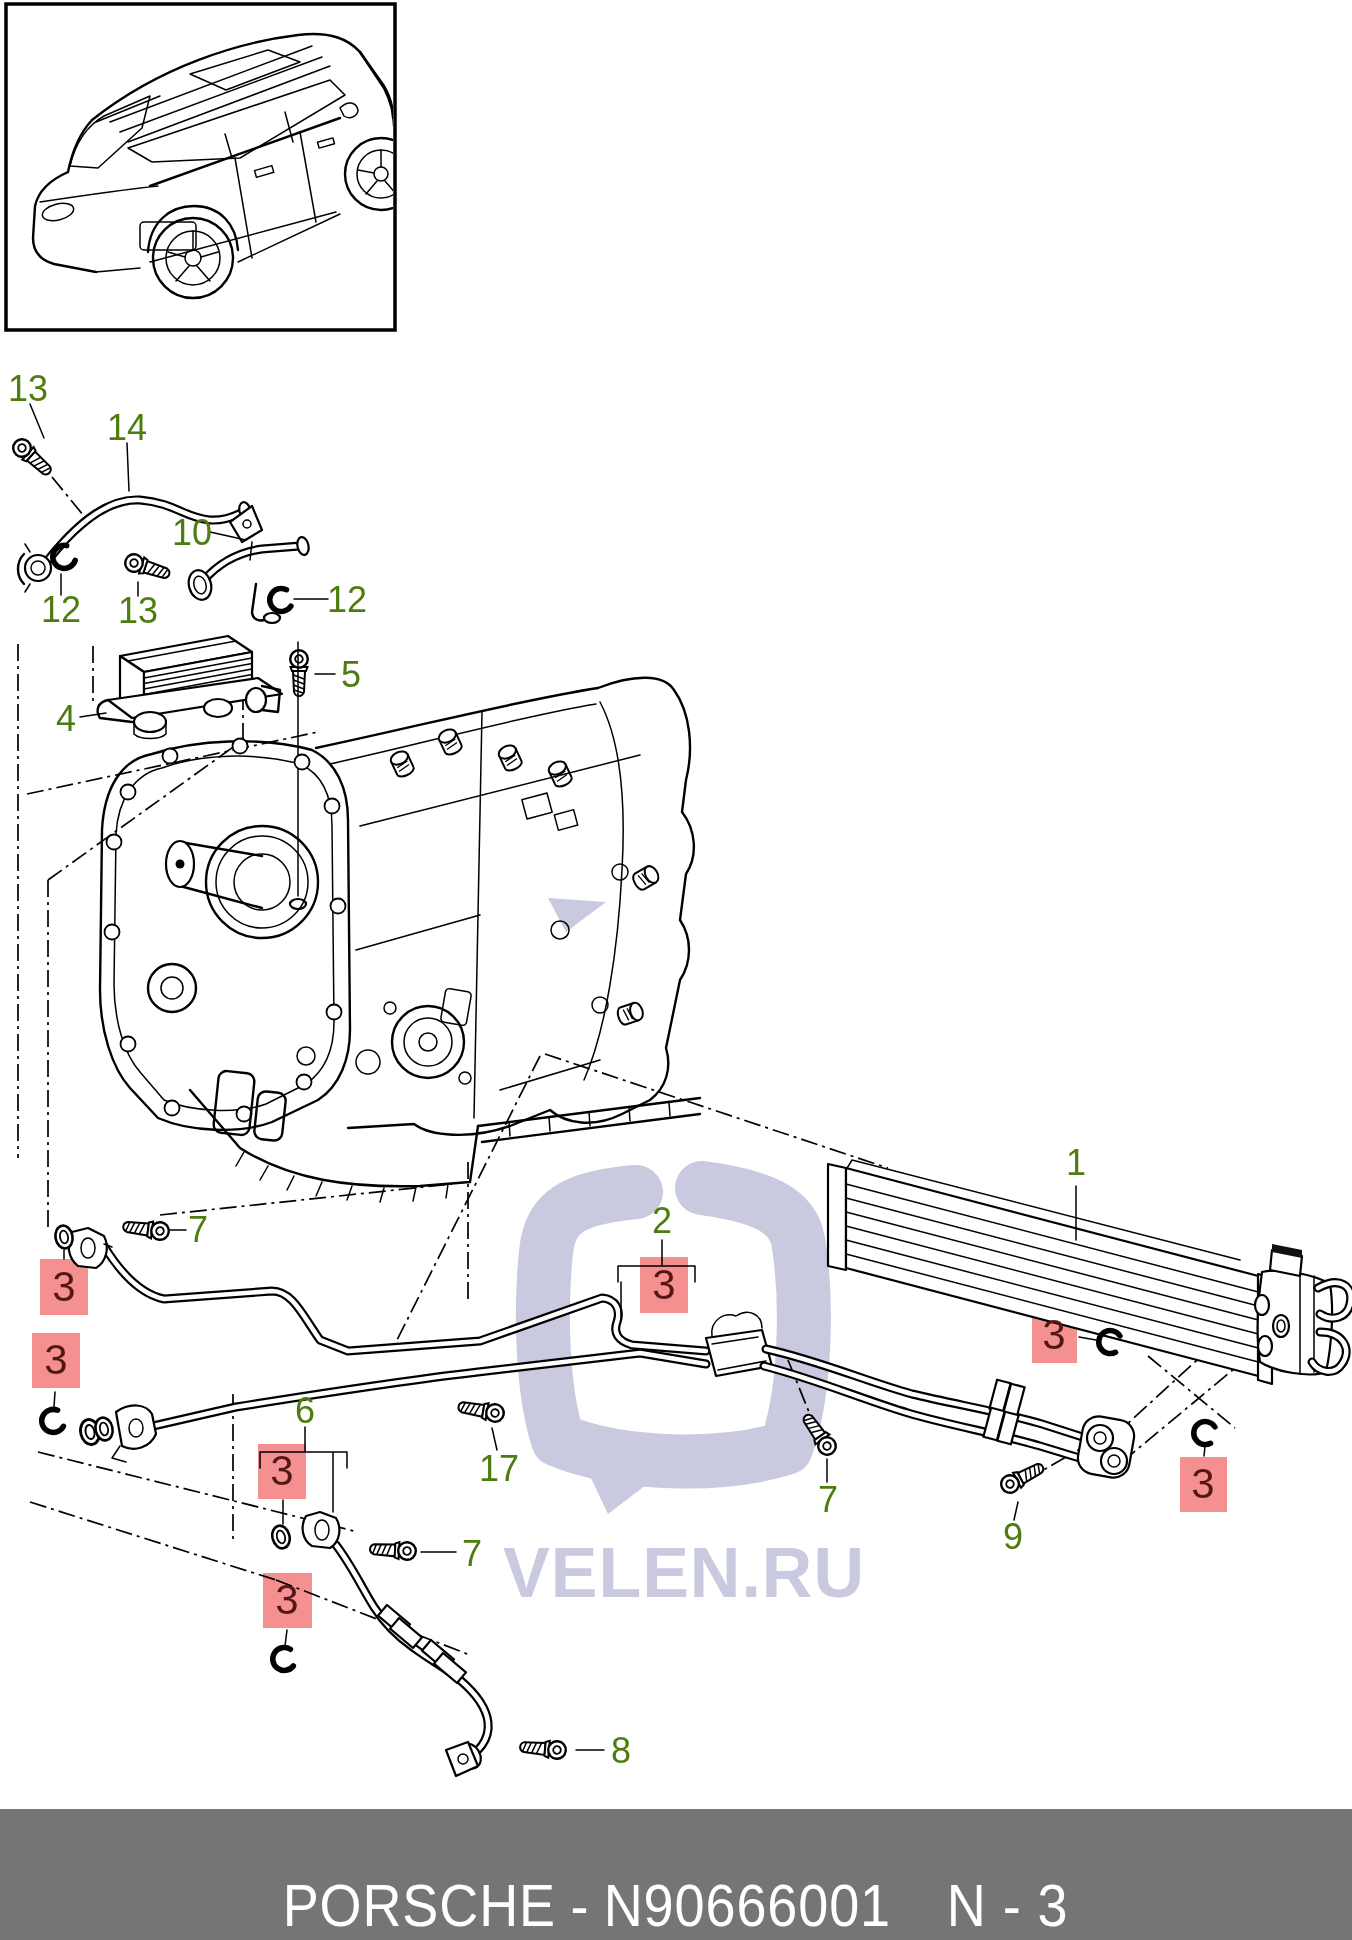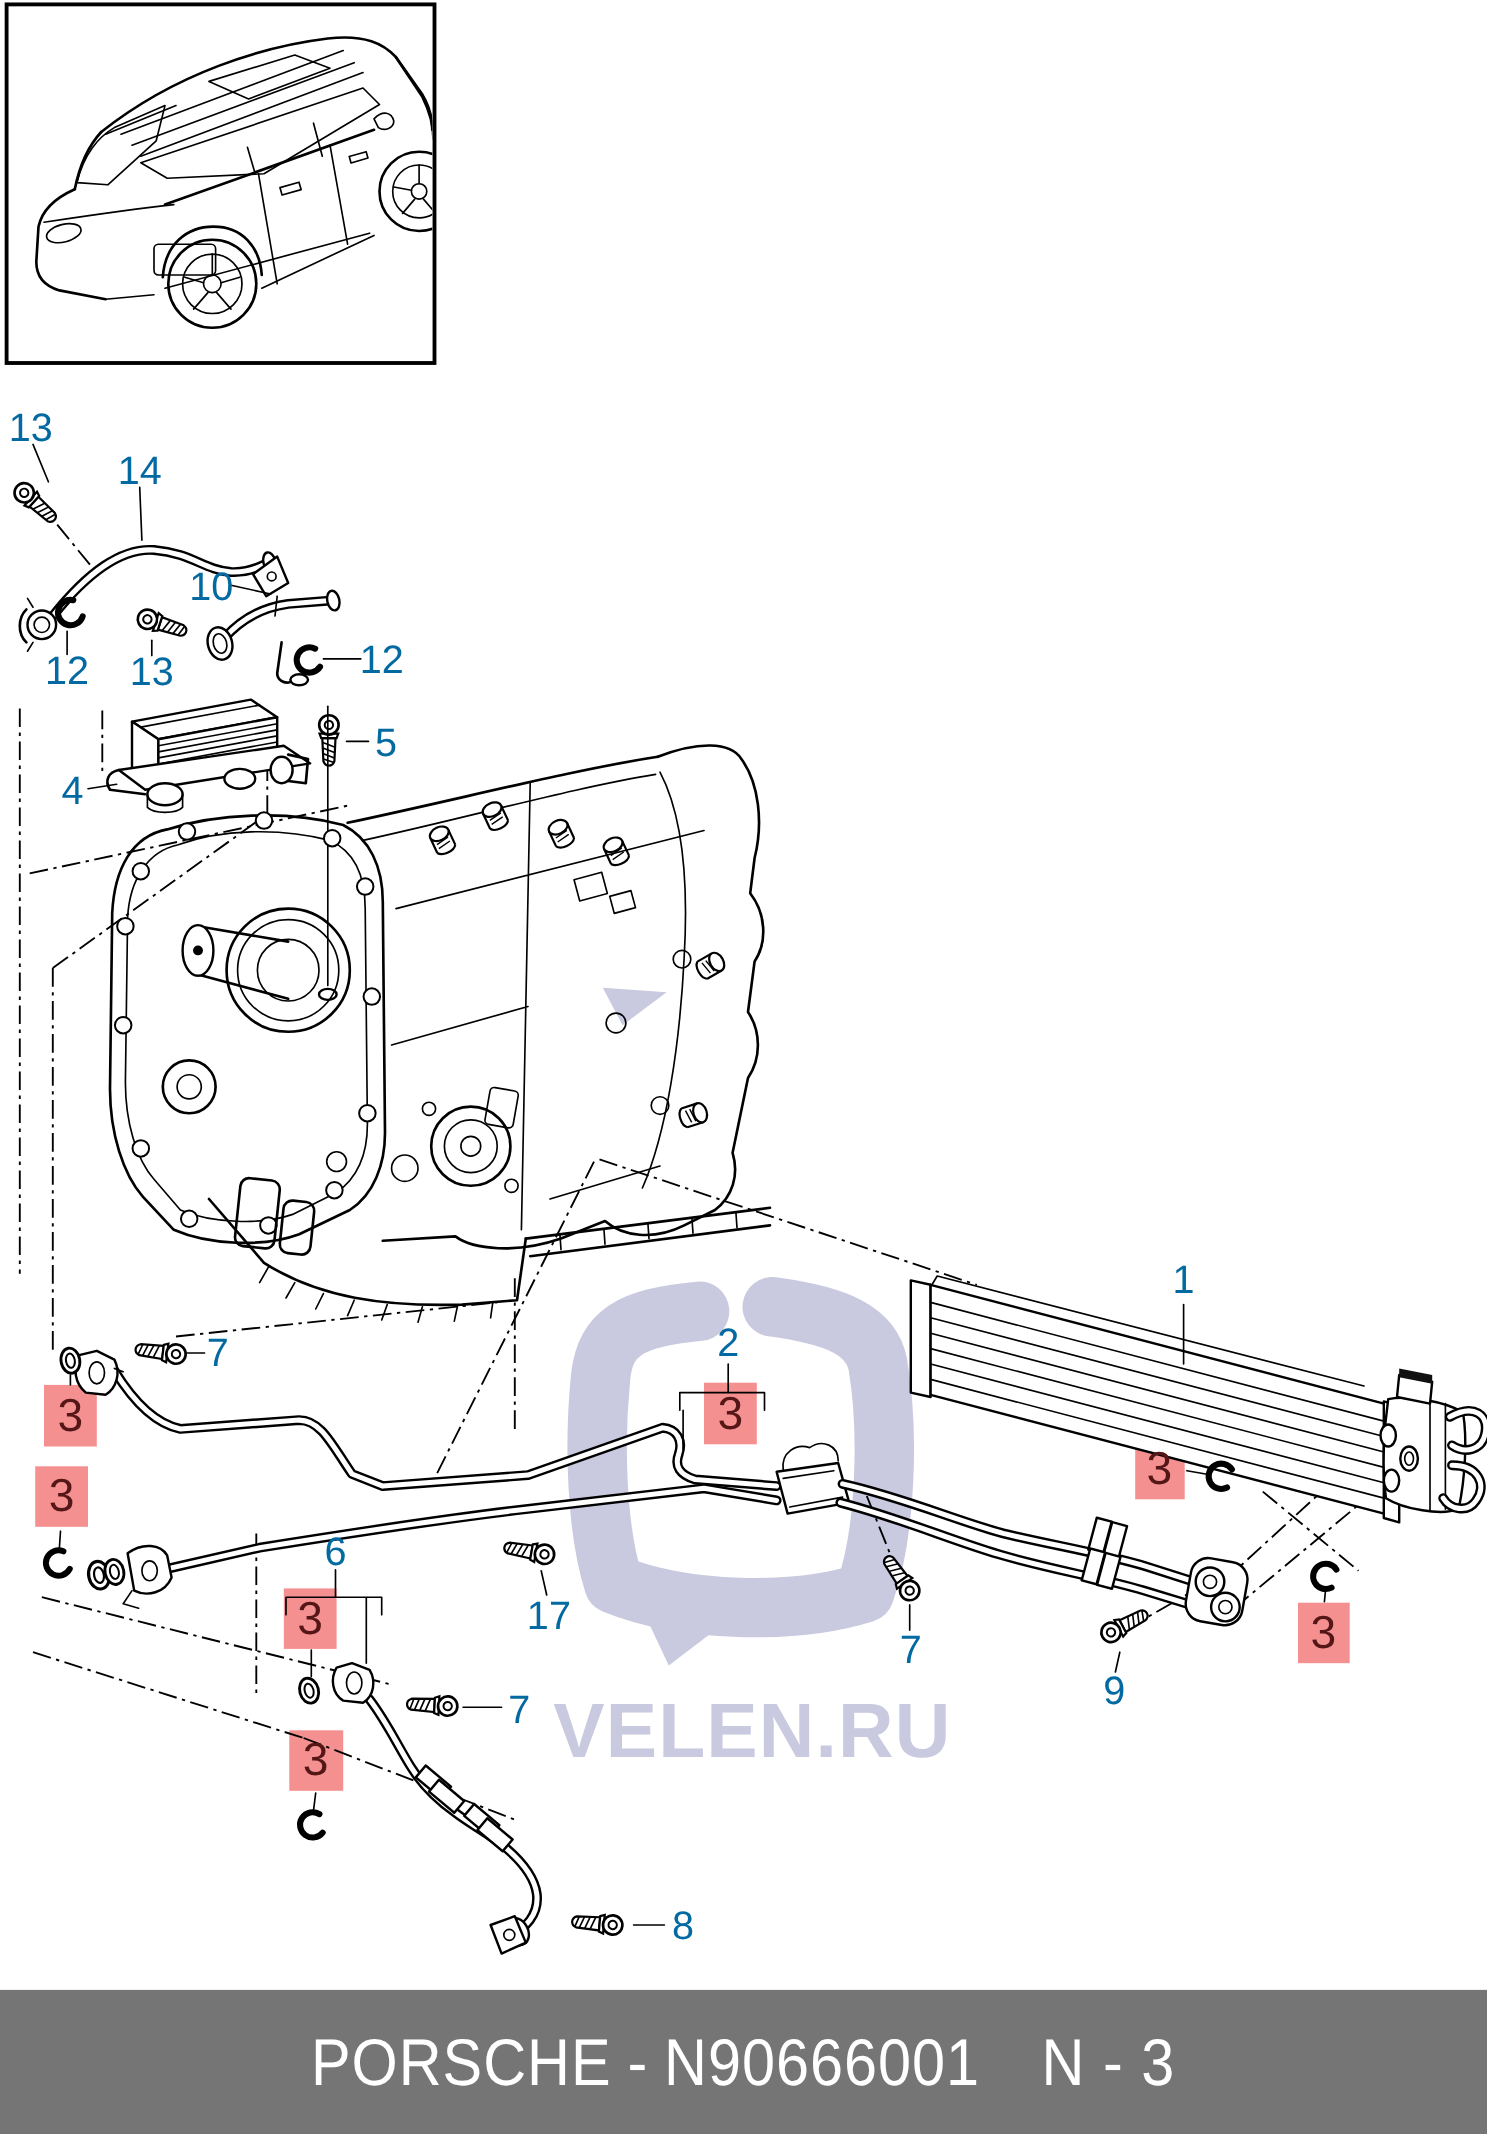--- a/index.html
+++ b/index.html
@@ -13,29 +13,29 @@
   .fw{fill:#fff;stroke:#000;stroke-width:2.2;stroke-linejoin:round;}
   .dd{fill:none;stroke:#000;stroke-width:1.7;stroke-dasharray:17 5 3 5;}
   .tube-o{fill:none;stroke:#000;stroke-width:9;stroke-linecap:round;stroke-linejoin:round;}
   .tube-i{fill:none;stroke:#fff;stroke-width:4.6;stroke-linecap:round;stroke-linejoin:round;}
   .wm{fill:none;stroke:#c9c9df;stroke-width:54;stroke-linecap:round;stroke-linejoin:round;}
   .wm-fill{fill:#c9c9df;}
   .wm-text{font-family:"Liberation Sans",sans-serif;font-weight:bold;fill:#c9c9df;letter-spacing:1px;}
   .hl{fill:#f59090;}
   .callout{
     position:absolute;transform:translate(-50%,-50%);
-    font-size:36px;color:#0369a1;line-height:1;white-space:nowrap;
+    font-size:36px;color:#4d7c0f;line-height:1;white-space:nowrap;
   }
   .hl-digit{
     position:absolute;transform:translate(-50%,-50%);
     font-size:42px;color:#541616;line-height:1;
   }
   .footer{
     position:absolute;left:0;top:1809px;width:1352px;height:131px;
-    background:#757575;display:flex;align-items:center;justify-content:center;
+    background:#757575;display:flex;align-items:flex-end;justify-content:center;
   }
   .footer-text{
     color:#ffffff;font-size:60px;white-space:nowrap;
     transform:scaleX(0.9);letter-spacing:1px;
   }
   .footer-text .sep{margin:0 16px;}
   .footer-text .gap{margin-left:62px;}
 </style>
 </head>
 <body>

